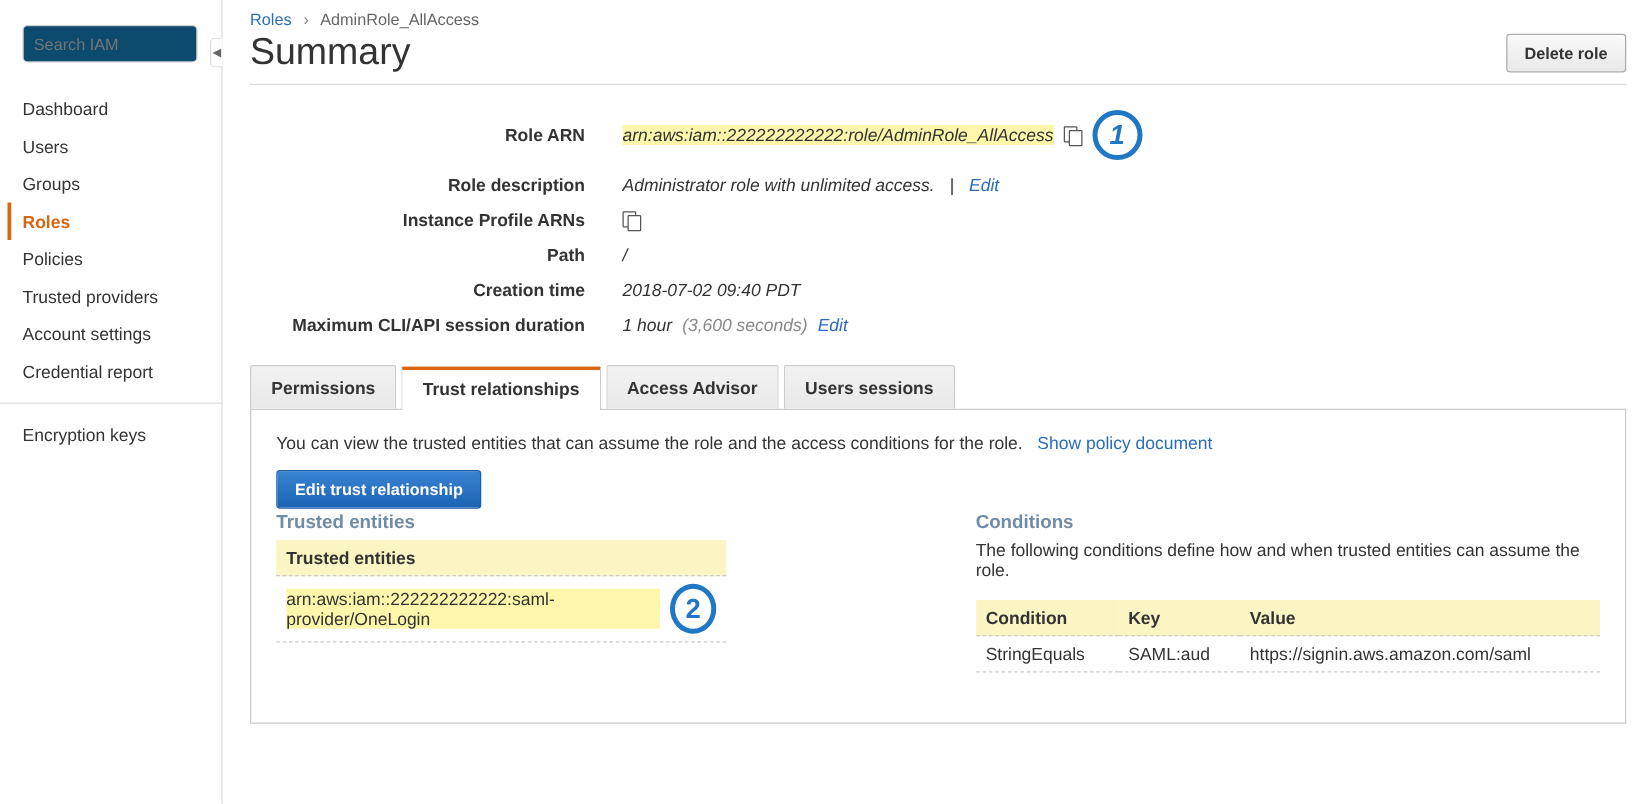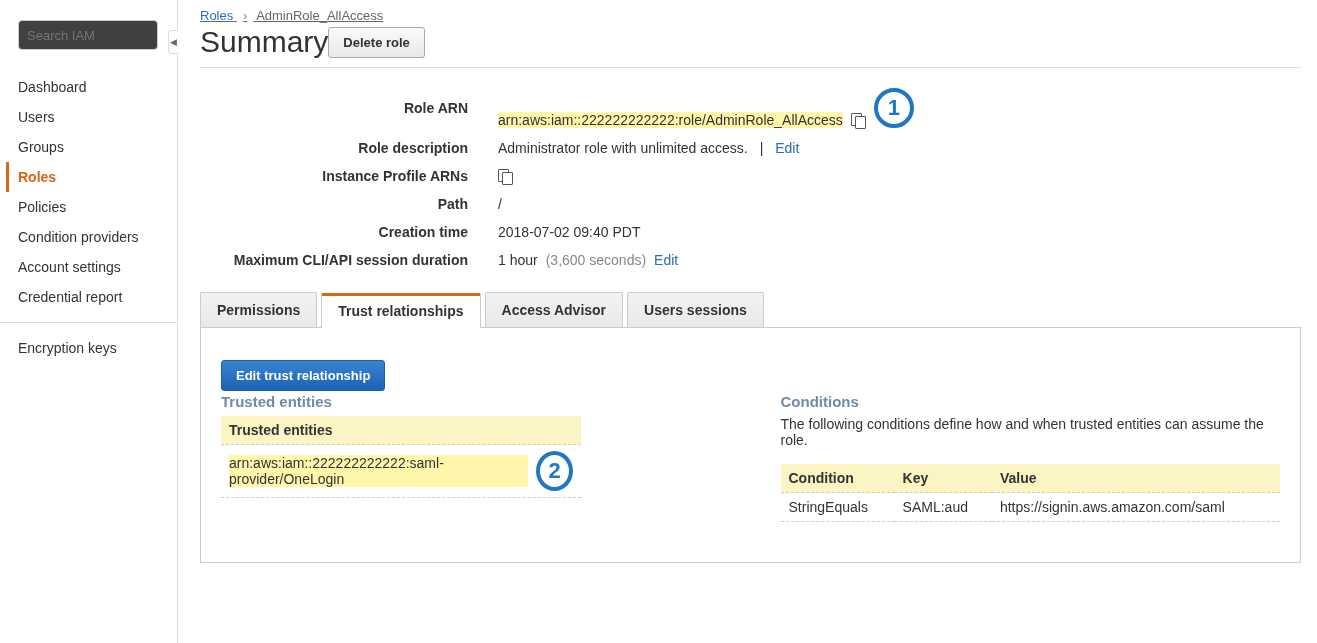--- a/index.html
+++ b/index.html
@@ -19,21 +19,21 @@
     position: relative;
   }
   .search-box {
     width: 140px;
     height: 30px;
     border: 1px solid #ccc;
     border-radius: 4px;
     padding: 0 8px;
     font-size: 13px;
     color: #999;
-    background: #404040;
+    background: #0c4a6e;
   }
   .collapse-handle {
     position: absolute;
     right: -1px;
     top: 30px;
     width: 10px;
     height: 24px;
     border: 1px solid #ddd;
     border-right: none;
     background: #fff;
@@ -53,24 +53,24 @@
   }
   .nav-item.active {
     color: #d86613;
     font-weight: 600;
     border-left: 3px solid #d86613;
     padding-left: 9px;
     margin-left: -12px;
   }
   .nav-divider { border: none; border-top: 1px solid #ddd; margin: 10px 0 10px -18px; }
   .main { flex: 1; padding: 2px 16px 20px 22px; }
-  .breadcrumb { font-size: 13px; color: #666; margin-top: 6px; text-decoration: underline;}
+  .breadcrumb { font-size: 13px; color: #666; margin-top: 6px;}
   .breadcrumb a { color: #2a6dbd; text-decoration: none; }
   .bc-sep { margin: 0 6px; color: #888; }
-  .header-row { display: flex; justify-content: flex-start; align-items: center; margin-top: 2px; border-bottom: 1px solid #ddd; padding-bottom: 8px;}
+  .header-row { display: flex; justify-content: space-between; align-items: center; margin-top: 2px; border-bottom: 1px solid #ddd; padding-bottom: 8px;}
   .page-title { font-size: 30px; font-weight: 300; color: #333; }
   .btn {
     background: #fff;
     border: 1px solid #aaa;
     border-radius: 3px;
     padding: 7px 14px;
     font-size: 13px;
     font-weight: 600;
     color: #333;
     cursor: pointer;
@@ -78,21 +78,21 @@
   }
   .btn-primary {
     background: #2a6dbd;
     background: linear-gradient(#3a84d4,#1b62b3);
     border: 1px solid #1b5fa9;
     color: #fff;
   }
   .details { margin-top: 14px; }
   .detail-row { display: flex; align-items: center; padding: 6px 0; font-size: 14px;}
   .detail-label { width: 298px; text-align: right; font-weight: 700; color: #333; padding-right: 30px;}
-  .detail-value { color: #333; display: flex; align-items: flex-end; gap: 8px;}
+  .detail-value { color: #333; display: flex; align-items: center; gap: 8px; font-style: italic;}
   .gray { color: #888; }
   .link { color: #2a6dbd; cursor: pointer; }
   .highlight { background: #fef6aa; }
   .copy-icon {
     display: inline-block; width: 15px; height: 15px; position: relative;
   }
   .copy-icon::before, .copy-icon::after {
     content:""; position:absolute; border:1.2px solid #555; border-radius:1px; width:9px; height:11px; background:#fff;
   }
   .copy-icon::before { left:0; top:0;}
@@ -132,21 +132,21 @@
 <div class="layout">
   <aside class="sidebar">
     <input class="search-box" placeholder="Search IAM" style="">
     <div class="collapse-handle">◀</div>
     <nav class="nav">
       <div class="nav-item">Dashboard</div>
       <div class="nav-item">Users</div>
       <div class="nav-item">Groups</div>
       <div class="nav-item active">Roles</div>
       <div class="nav-item">Policies</div>
-      <div class="nav-item">Condition providers</div>
+      <div class="nav-item">Trusted providers</div>
       <div class="nav-item">Account settings</div>
       <div class="nav-item">Credential report</div>
       <hr class="nav-divider">
       <div class="nav-item">Encryption keys</div>
     </nav>
   </aside>
 
   <main class="main">
     <div class="breadcrumb">
       <a href="#">Roles</a>
@@ -205,20 +205,25 @@
     </div>
 
     <div class="tabs">
       <div class="tab">Permissions</div>
       <div class="tab active">Trust relationships</div>
       <div class="tab">Access Advisor</div>
       <div class="tab">Users sessions</div>
     </div>
 
     <div class="tab-panel">
+      <div class="panel-desc">
+        <span>You can view the trusted entities that can assume the role and the access conditions for the role.</span>
+        &nbsp;
+        <span class="link">Show policy document</span>
+      </div>
       <div class="panel-actions">
         <button class="btn btn-primary">Edit trust relationship</button>
       </div>
 
       <div class="trust-cols">
         <div class="trust-col">
           <div class="section-title">Trusted entities</div>
           <table class="tiny-table entity-table">
             <thead>
               <tr>

